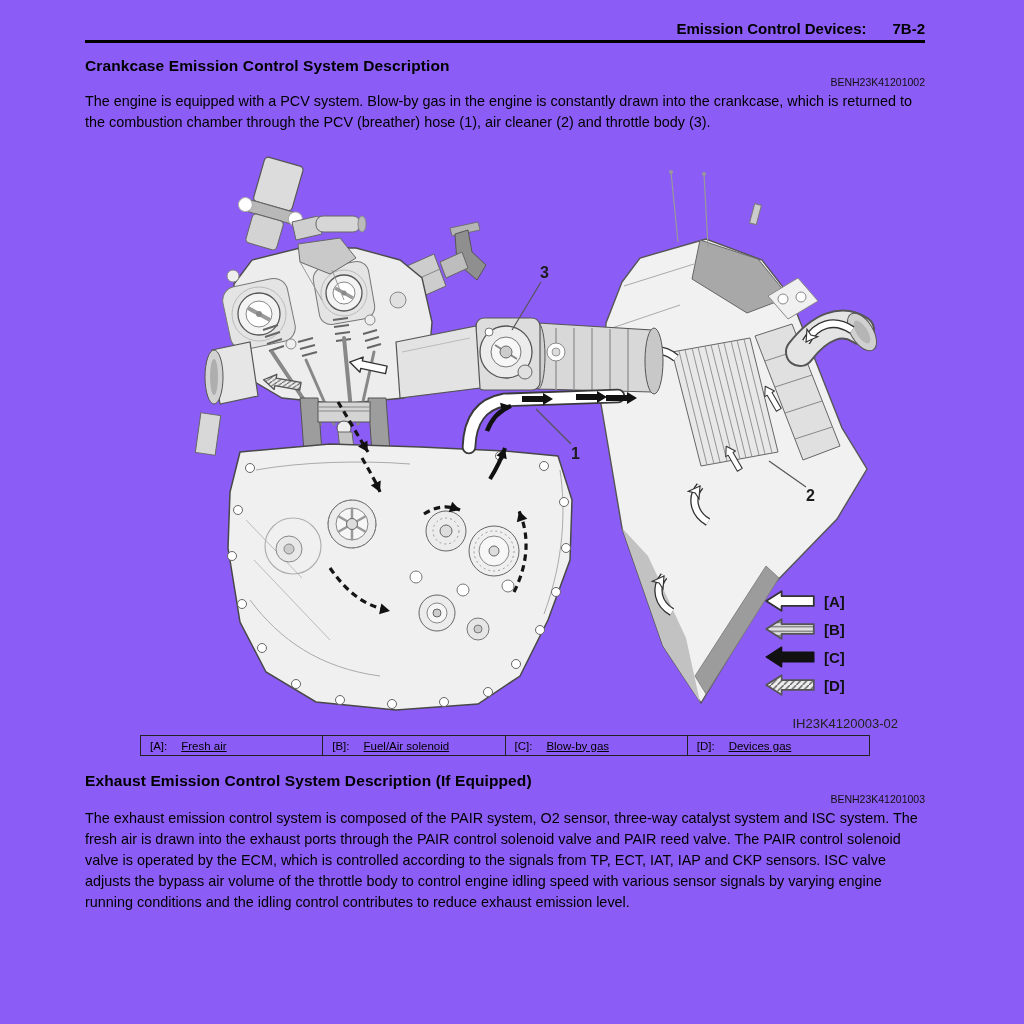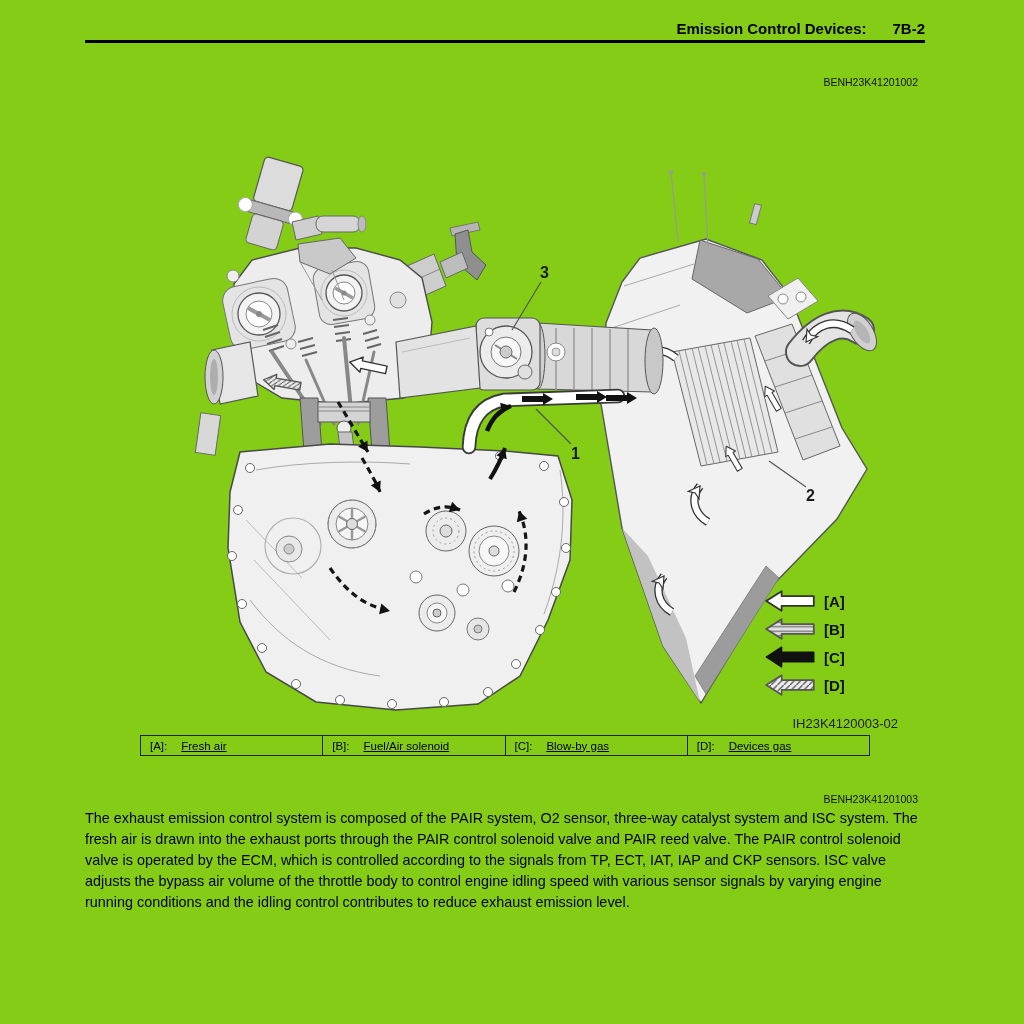--- a/index.html
+++ b/index.html
@@ -1,22 +1,22 @@
 <!DOCTYPE html>
 <html><head>
 <meta charset="utf-8">
 <style>
   html,body{margin:0;padding:0;background:#ffffff;}
-  .page{position:relative;width:1024px;height:1024px;background:#84cc16;overflow:hidden;
+  .page{position:relative;width:1024px;height:1024px;background:#8b5cf6;overflow:hidden;
         font-family:"Liberation Sans",sans-serif;color:#000;}
   .abs{position:absolute;}
   .hdr{top:20px;right:99px;display:flex;gap:26px;font-size:15px;font-weight:bold;}
   .rule{left:85px;top:40px;width:840px;height:3px;background:#000;}
   .sec-title{left:85px;font-size:15.5px;font-weight:bold;letter-spacing:.1px;}
-  .ref-code{right:106px;font-size:10.5px;color:#111;}
+  .ref-code{right:99px;font-size:10.5px;color:#111;}
   .body-text{left:85px;width:841px;font-size:14.4px;line-height:21px;}
   .fig-code{right:126px;top:716px;font-size:13px;color:#222;}
   .leg-table{left:140px;top:735px;width:730px;height:21px;display:flex;
              border:1.2px solid #222;box-sizing:border-box;font-size:11.5px;}
   .leg-cell{flex:1 1 0;display:flex;align-items:center;padding-left:9px;
             border-left:1.2px solid #222;box-sizing:border-box;}
   .leg-cell:first-child{border-left:none;}
   .leg-key{white-space:pre;}
   .leg-val{margin-left:14px;text-decoration:underline;}
   svg text{font-family:"Liberation Sans",sans-serif;}
@@ -25,21 +25,23 @@
 <body>
 
 <div class="page">
 
   <div class="abs hdr">
     <span>Emission Control Devices:</span>
     <span>7B-2</span>
   </div>
   <div class="abs rule"></div>
 
+  <div class="abs sec-title" style="top:57px">Crankcase Emission Control System Description</div>
   <div class="abs ref-code" style="top:76px">BENH23K41201002</div>
+  <div class="abs body-text" style="top:91px">The engine is equipped with a PCV system. Blow-by gas in the engine is constantly drawn into the crankcase, which is returned to the combustion chamber through the PCV (breather) hose (1), air cleaner (2) and throttle body (3).</div>
 
   <svg class="abs" style="left:85px;top:148px" width="840" height="566" viewBox="85 148 840 566">
     <defs>
       <pattern id="hatchD" width="4.5" height="4.5" patternUnits="userSpaceOnUse">
         <rect width="4.5" height="4.5" fill="#eeeeee"></rect>
         <path d="M0,4.5 L4.5,0" stroke="#555" stroke-width="1"></path>
       </pattern>
       <pattern id="hatchH" width="4" height="3.2" patternUnits="userSpaceOnUse">
         <rect width="4" height="3.2" fill="#e2e2e2"></rect>
         <path d="M0,1.6 H4" stroke="#777" stroke-width="1"></path>
@@ -325,16 +327,17 @@
     <div class="leg-cell">
       <span class="leg-key">[C]:</span>
       <span class="leg-val">Blow-by gas</span>
     </div>
     <div class="leg-cell">
       <span class="leg-key">[D]:</span>
       <span class="leg-val">Devices gas</span>
     </div>
   </div>
 
+  <div class="abs sec-title" style="top:772px">Exhaust Emission Control System Description (If Equipped)</div>
   <div class="abs ref-code" style="top:793px">BENH23K41201003</div>
   <div class="abs body-text" style="top:808px">The exhaust emission control system is composed of the PAIR system, O2 sensor, three-way catalyst system and ISC system. The fresh air is drawn into the exhaust ports through the PAIR control solenoid valve and PAIR reed valve. The PAIR control solenoid valve is operated by the ECM, which is controlled according to the signals from TP, ECT, IAT, IAP and CKP sensors. ISC valve adjusts the bypass air volume of the throttle body to control engine idling speed with various sensor signals by varying engine running conditions and the idling control contributes to reduce exhaust emission level.</div>
 
 </div>
 
 </body></html>

